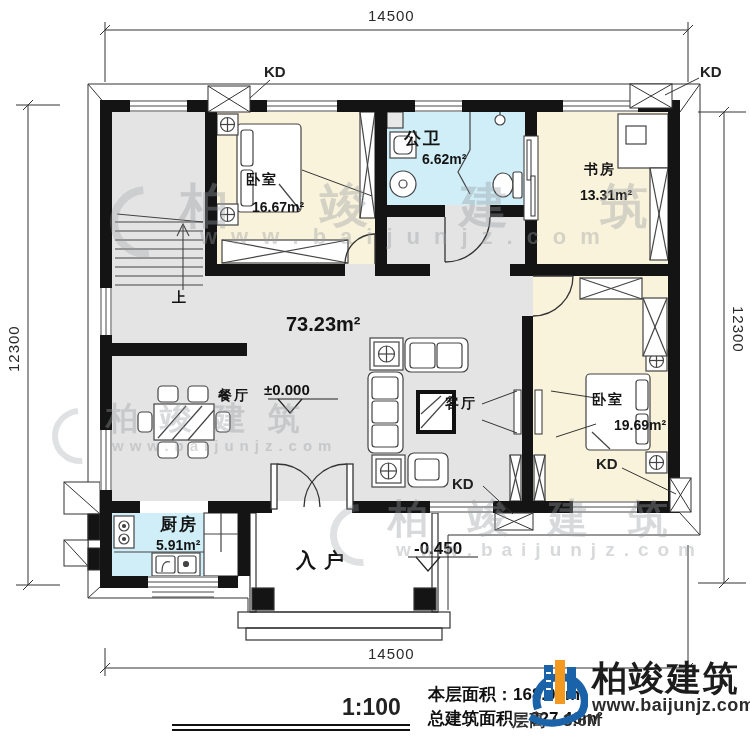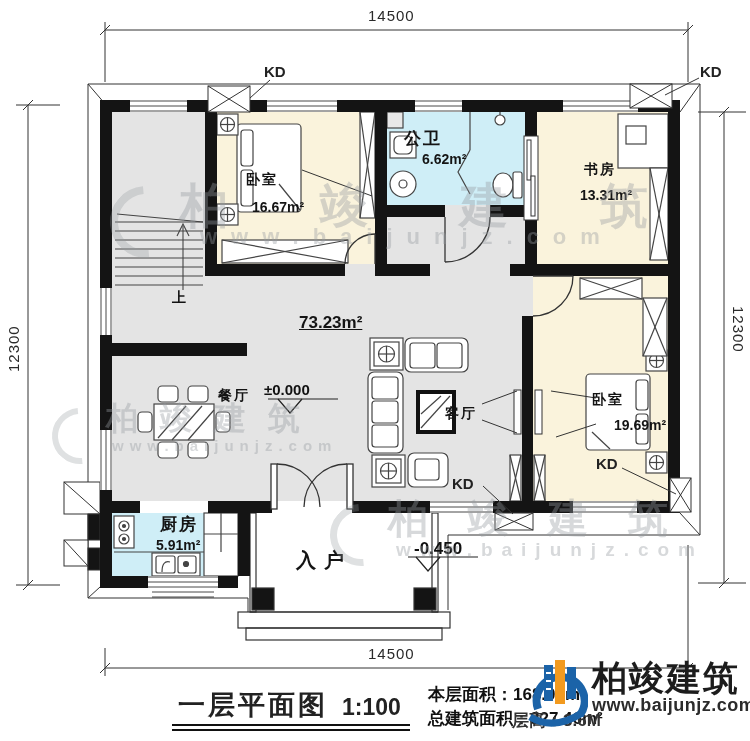--- a/index.html
+++ b/index.html
@@ -382,24 +382,24 @@
 
   <div class="lbl room-name" style="left:246px;top:172px;">卧室</div>
   <div class="lbl room-area" style="left:252px;top:200px;">16.67m²</div>
 
   <div class="lbl room-name" style="left:404px;top:130px;font-size:17px;">公卫</div>
   <div class="lbl room-area" style="left:422px;top:152px;">6.62m²</div>
 
   <div class="lbl room-name" style="left:584px;top:162px;">书房</div>
   <div class="lbl room-area" style="left:580px;top:188px;">13.31m²</div>
 
-  <div class="lbl room-area" style="left:299px;top:314px;font-size:17px;text-decoration:underline;">73.23m²</div>
+  <div class="lbl room-area" style="left:286px;top:314px;font-size:20px;">73.23m²</div>
 
   <div class="lbl room-name" style="left:218px;top:388px;">餐厅</div>
-  <div class="lbl room-name" style="left:445px;top:406px;">客厅</div>
+  <div class="lbl room-name" style="left:445px;top:396px;">客厅</div>
 
   <div class="lbl room-name" style="left:592px;top:392px;">卧室</div>
   <div class="lbl room-area" style="left:585px;top:418px;padding-left:29px;">19.69m²</div>
 
   <div class="lbl room-name" style="left:160px;top:516px;font-size:17px;">厨房</div>
   <div class="lbl room-area" style="left:156px;top:538px;">5.91m²</div>
 
   <div class="lbl room-name" style="left:296px;top:550px;font-size:20px;letter-spacing:8px;">入户</div>
 
   <div class="lbl small-cn" style="left:172px;top:290px;">上</div>
@@ -421,21 +421,20 @@
     <div class="wm-swoosh" style="left:0;top:8px;width:44px;height:44px;border-width:6px;"></div>
     <div class="lbl wm-chars" style="left:54px;top:2px;font-size:32px;letter-spacing:22px;">柏竣建筑</div>
     <div class="lbl wm-url" style="left:60px;top:38px;font-size:15px;letter-spacing:6px;">www.baijunjz.com</div>
   </div>
   <div class="wm" style="left:330px;top:498px;width:380px;height:75px;">
     <div class="wm-swoosh" style="left:0;top:6px;width:48px;height:48px;border-width:7px;"></div>
     <div class="lbl wm-chars" style="left:58px;top:0;font-size:40px;letter-spacing:40px;">柏竣建筑</div>
     <div class="lbl wm-url" style="left:66px;top:42px;font-size:19px;letter-spacing:9px;">www.baijunjz.com</div>
   </div>
 
-  <div class="lbl tb-title" style="left:178px;top:692px;">一层平面图</div>
   <div class="lbl tb-scale" style="left:342px;top:696px;">1:100</div>
   <div class="underline2" style="left:172px;top:724px;width:238px;"></div>
   <div class="underline2" style="left:172px;top:729px;width:238px;"></div>
 
   <div class="lbl tb-line" style="left:428px;top:686px;"><span>本层面积：</span><span>168.08m²</span></div>
   <div class="lbl tb-line" style="left:428px;top:710px;"><span>总建筑面积：</span><span>327.46m²</span></div>
   <div class="lbl tb-sub" style="left:512px;top:712px;z-index:35;">层高：3.6M</div>
 
   <div id="brand">
     <svg width="64" height="74" viewBox="0 0 64 74" style="position:absolute;left:0;top:0;">

